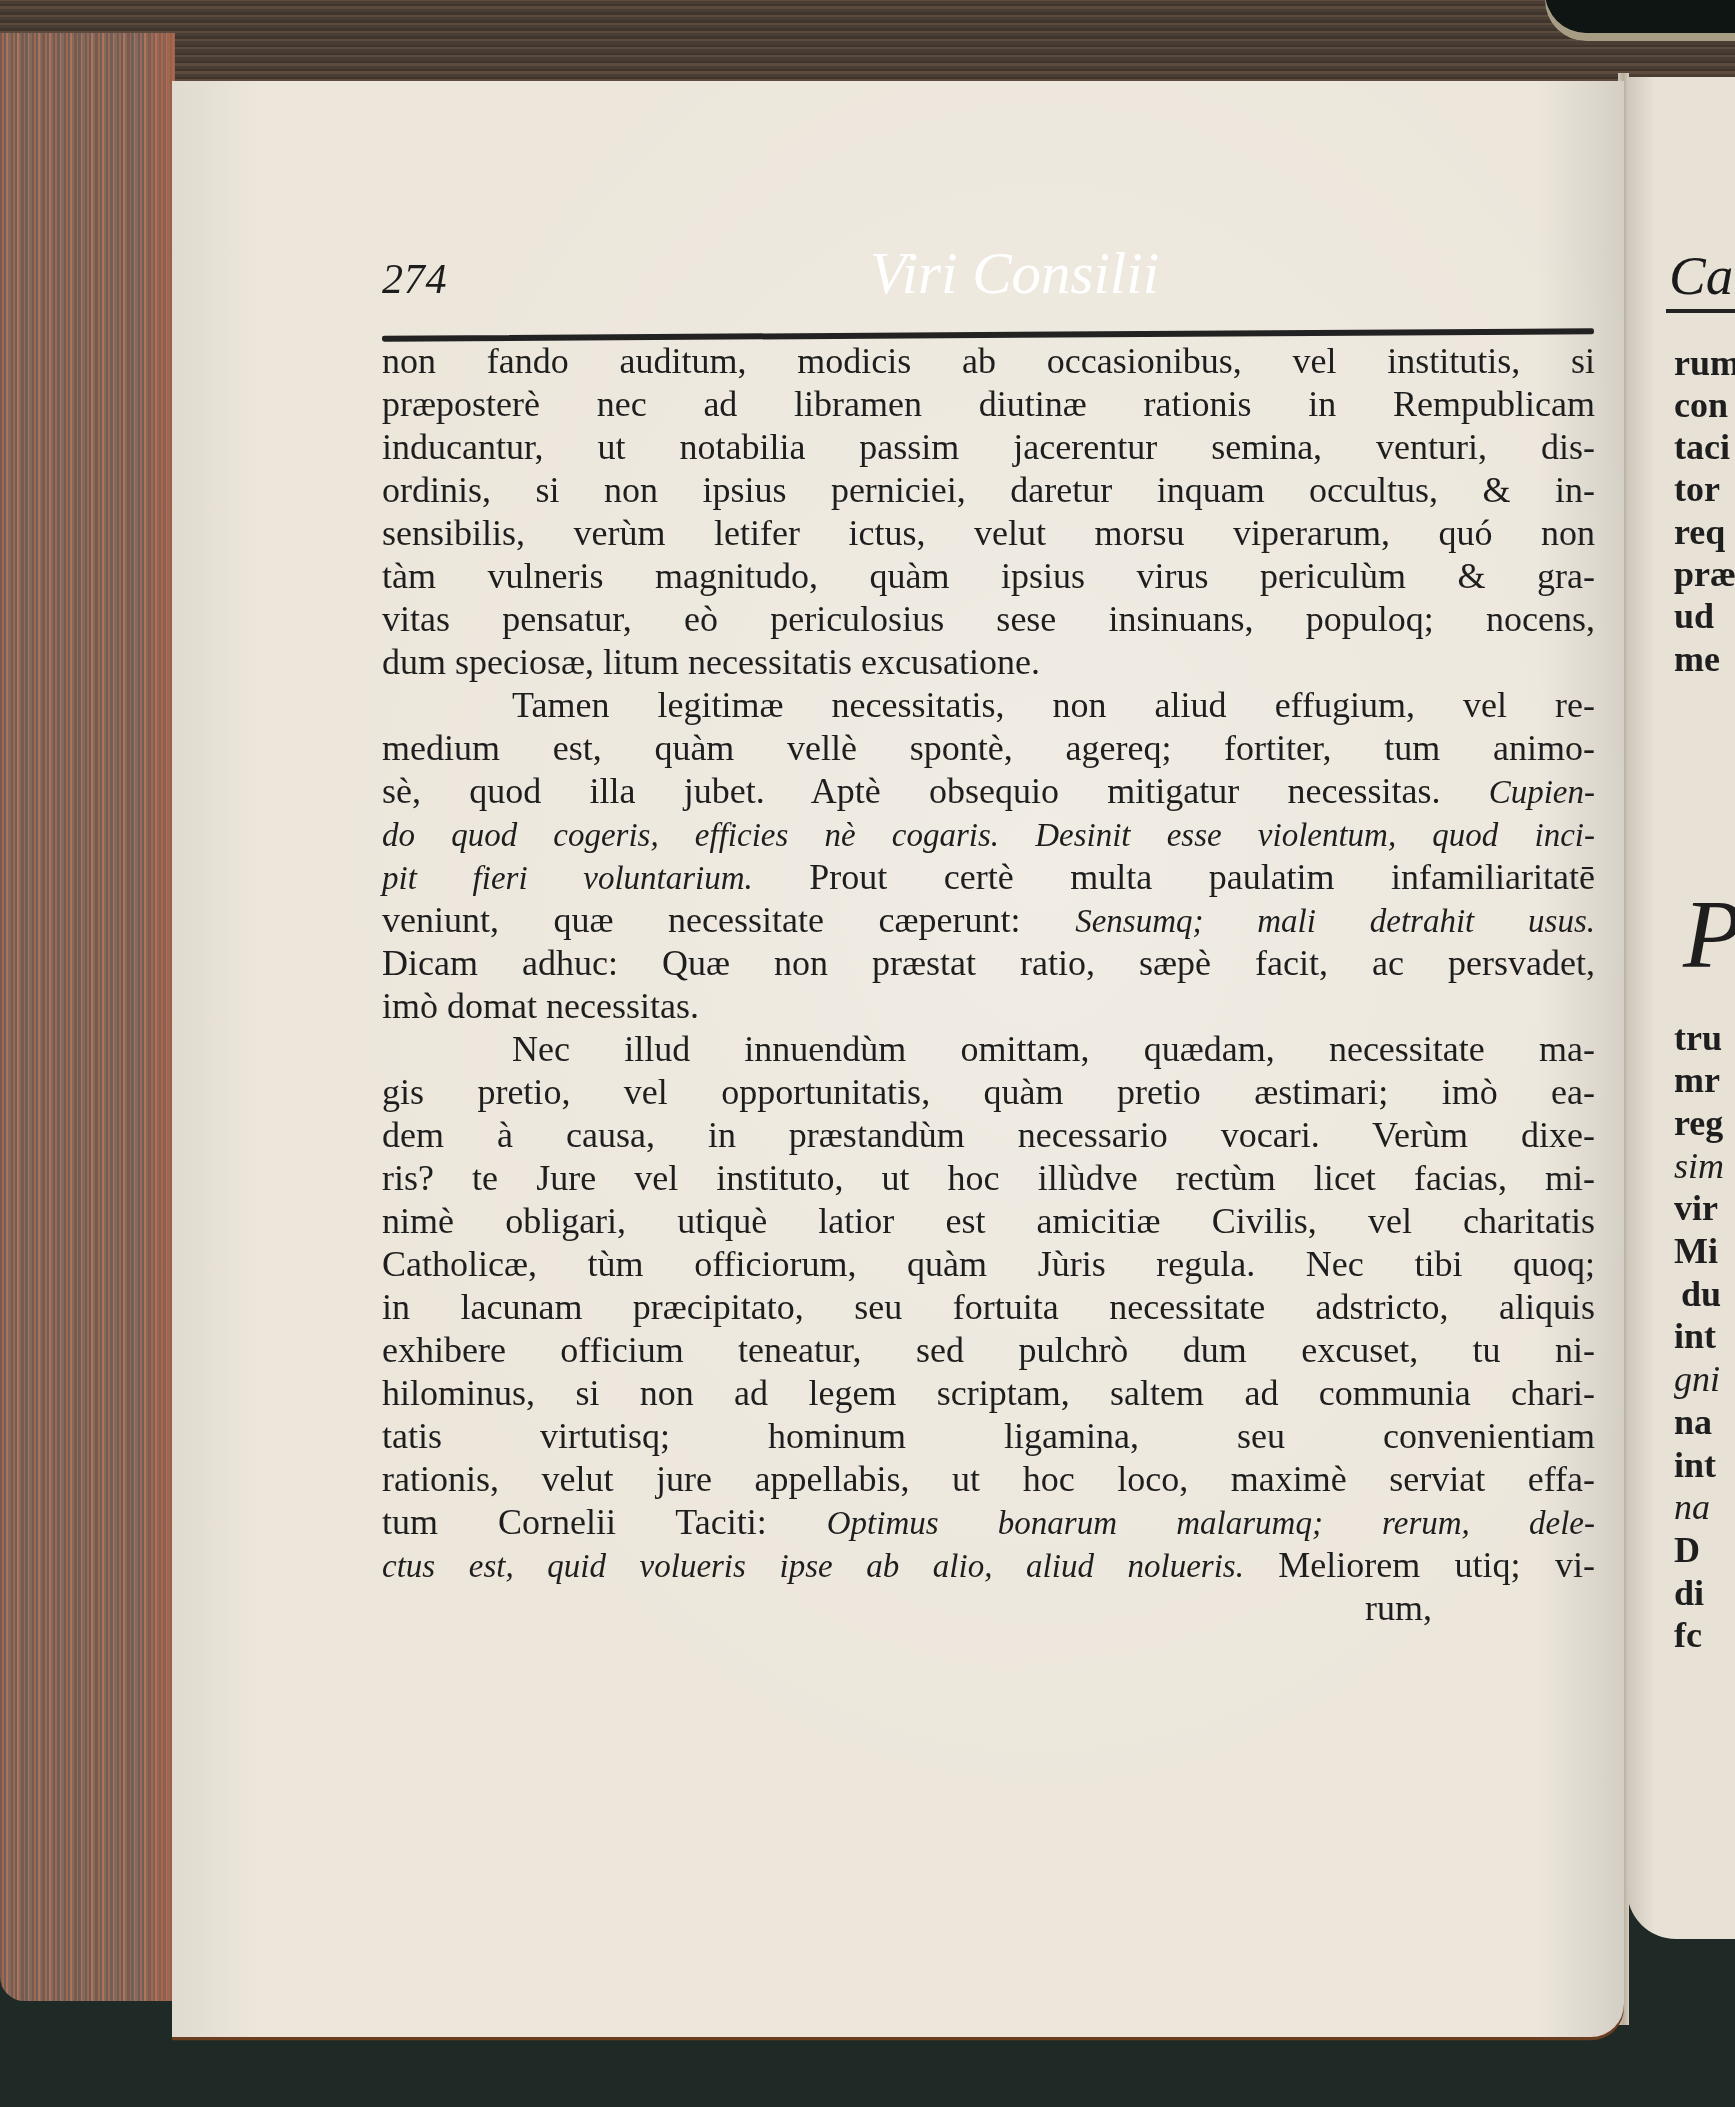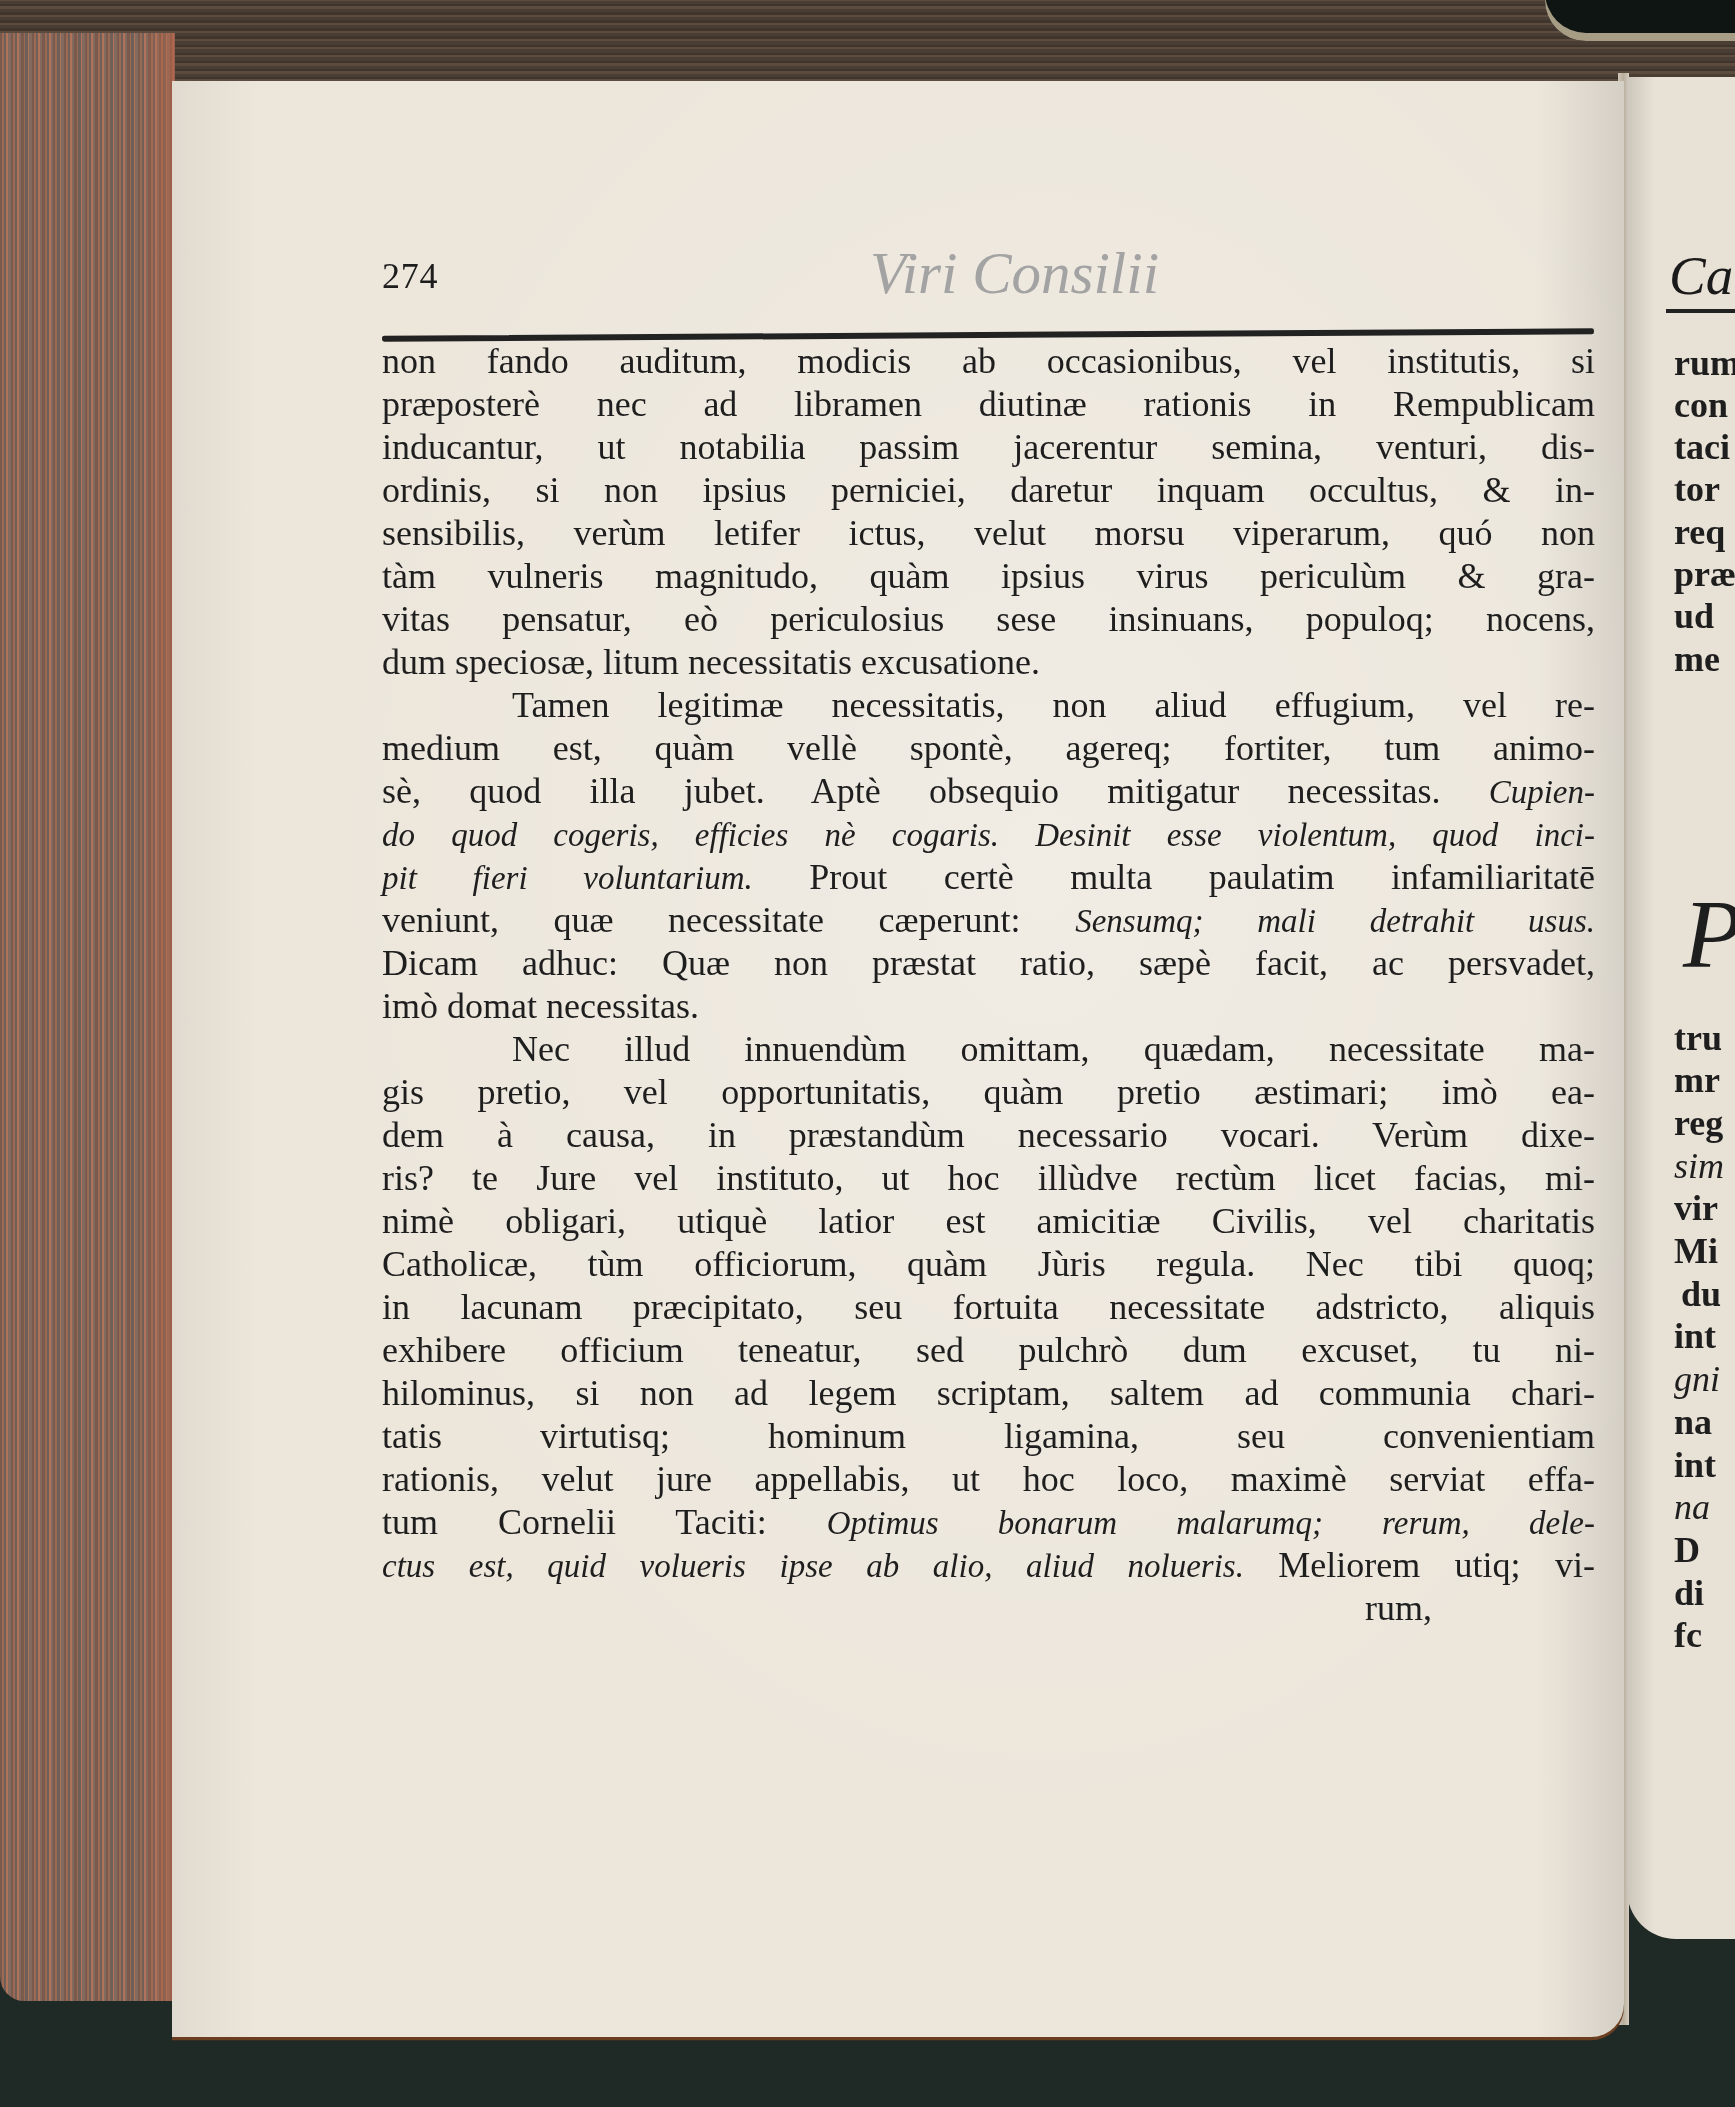--- a/index.html
+++ b/index.html
@@ -48,24 +48,24 @@
     border-bottom-left-radius:49px;
   }
   .gutter {
     position:absolute; left:1618px; top:73px; width:11.4px; height:1952px;
     background:linear-gradient(90deg,#cfc6b8,#b9ae9d,#d6cdc0);
   }
 
   
   .running-head { position:absolute; left:382px; top:244px; width:1212px; height:89px; }
   .page-number {
-    position:absolute; left:0; top:11.4px; font-size:36px; color:#1d1d1d; letter-spacing:0.8px;
+    position:absolute; left:0; top:11.4px; font-size:42px; color:#1d1d1d; letter-spacing:0.8px;font-style:italic;
   }
   .running-title {
-    position:absolute; left:488px; top:-4.9px; font-size:59px; font-style:italic; color:#a3a3a3;
+    position:absolute; left:488px; top:-4.9px; font-size:59px; font-style:italic; color:#ffffff;
   }
   .head-rule {
     position:absolute; left:382px; top:332px; width:1212px; height:5.7px;
     background:#222; border-radius:2.4px; transform:rotate(-0.35deg);
   }
 
   
   .text-block {
     position:absolute; left:382px; top:340px; width:1213px;
     color:#1e1e1e; font-size:36px; line-height:43px;

